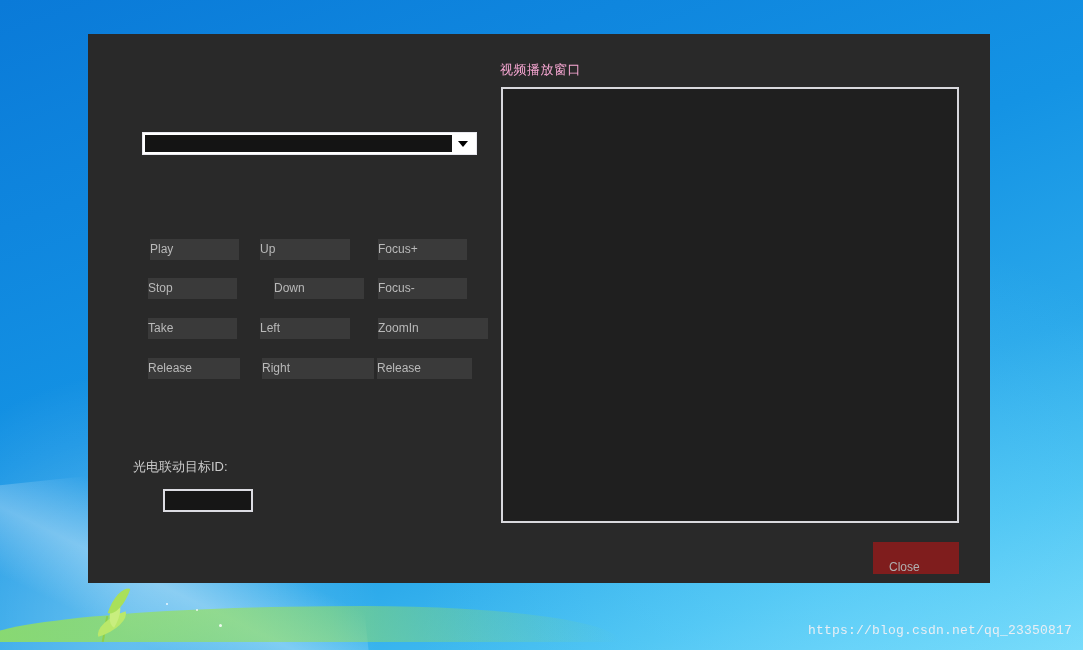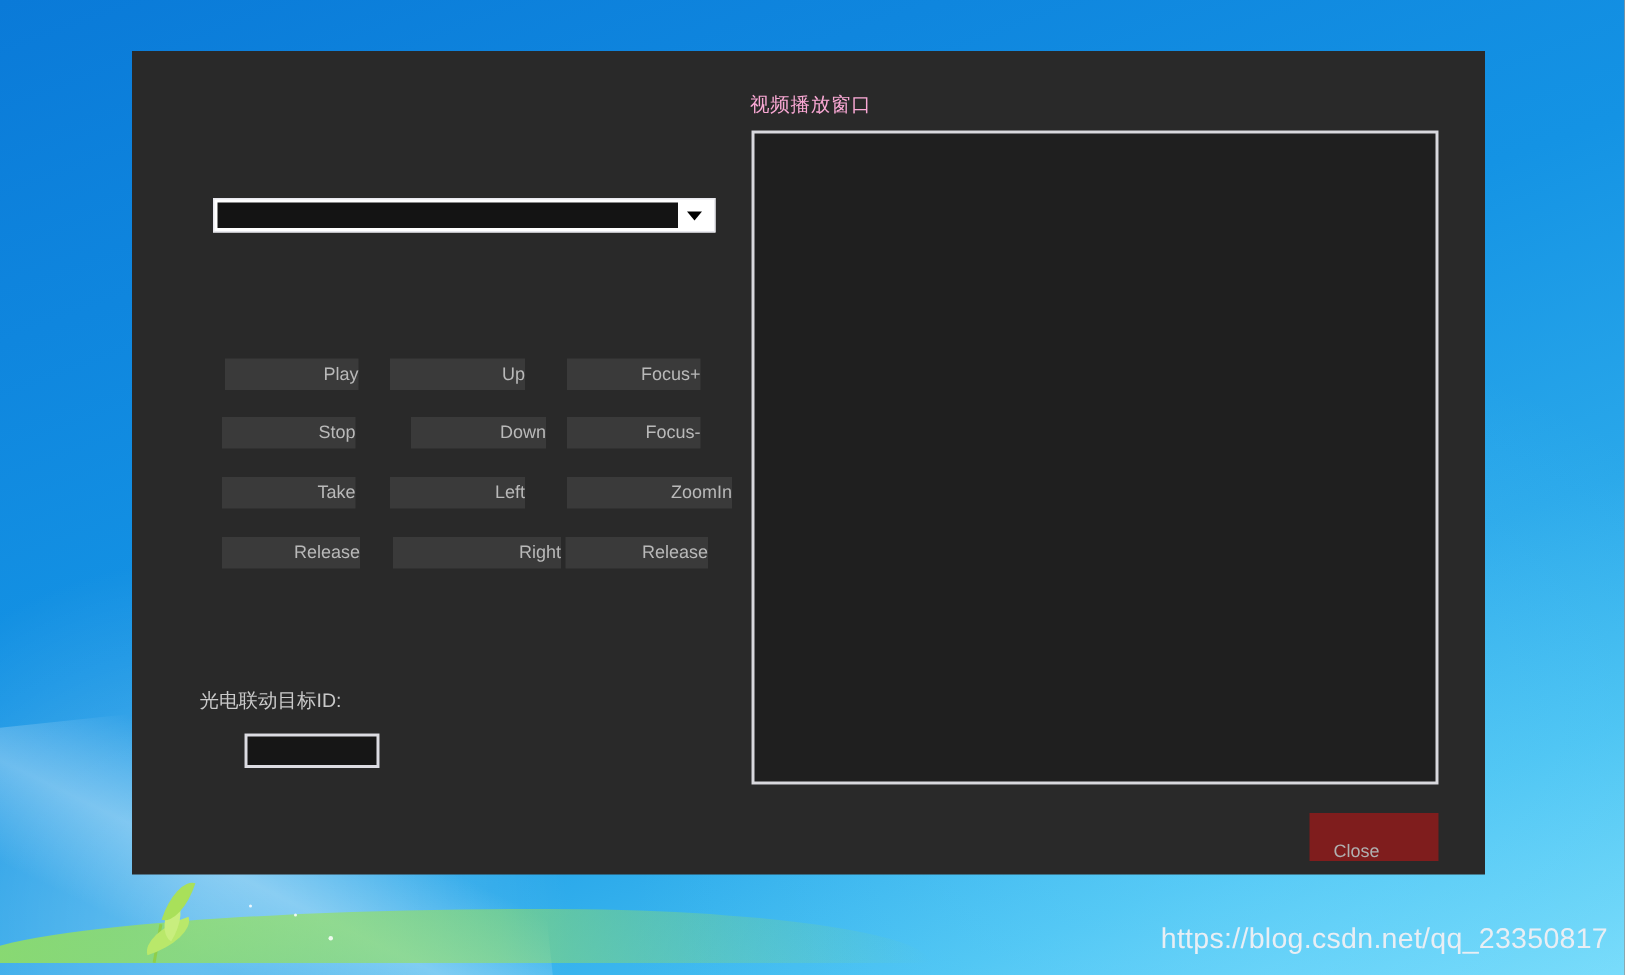--- a/index.html
+++ b/index.html
@@ -126,21 +126,21 @@
     border-right: 5px solid transparent;
     border-top: 6px solid #000000;
   }
 
   
   .ctl-btn {
     position: absolute;
     background: #3a3a3a;
     color: #b9b9b9;
     font-size: 12px;
-    text-align: right;
+    text-align: left;
     line-height: 21px;
     height: 21px;
     box-sizing: border-box;
     border: none;
     padding: 0;
     font-family: inherit;
     cursor: default;
     white-space: nowrap;
   }
 
@@ -182,24 +182,25 @@
     border: none;
     padding: 16px;
     font-family: inherit;
     cursor: default;
   }
 
   .watermark {
     position: absolute;
     right: 11px;
     bottom: 12px;
-    font-size: 19px;
+    font-size: 13px;
     color: #e9eef4;
     letter-spacing: 0.2px;
     white-space: nowrap;
+    font-family: Liberation Mono, monospace;
   }
 </style>
 </head>
 <body>
 
 <div id="desktop">
   <div class="ray"></div>
   <div class="horizon"></div>
   <div class="stem"></div>
   <div class="leaf l1"></div>
@@ -221,21 +222,21 @@
         <span class="tri"></span>
       </div>
     </div>
 
     <div id="controls-host">
         <button class="ctl-btn" style="left: 62px; top: 205px; width: 89px;">Play</button>
         <button class="ctl-btn" style="left: 172px; top: 205px; width: 90px;">Up</button>
         <button class="ctl-btn" style="left: 290px; top: 205px; width: 89px;">Focus+</button>
         <button class="ctl-btn" style="left: 60px; top: 244px; width: 89px;">Stop</button>
         <button class="ctl-btn" style="left: 186px; top: 244px; width: 90px;">Down</button>
-        <button class="ctl-btn" style="left: 290px; top: 244px; width: 89px; padding-left: 23px;">Focus-</button>
+        <button class="ctl-btn" style="left: 290px; top: 244px; width: 89px;">Focus-</button>
         <button class="ctl-btn" style="left: 60px; top: 284px; width: 89px;">Take</button>
         <button class="ctl-btn" style="left: 172px; top: 284px; width: 90px;">Left</button>
         <button class="ctl-btn" style="left: 290px; top: 284px; width: 110px;">ZoomIn</button>
         <button class="ctl-btn" style="left: 60px; top: 324px; width: 92px;">Release</button>
         <button class="ctl-btn" style="left: 174px; top: 324px; width: 112px;">Right</button>
         <button class="ctl-btn" style="left: 289px; top: 324px; width: 95px;">Release</button>
       </div>
 
     <div class="id-label">光电联动目标ID:</div>
 

